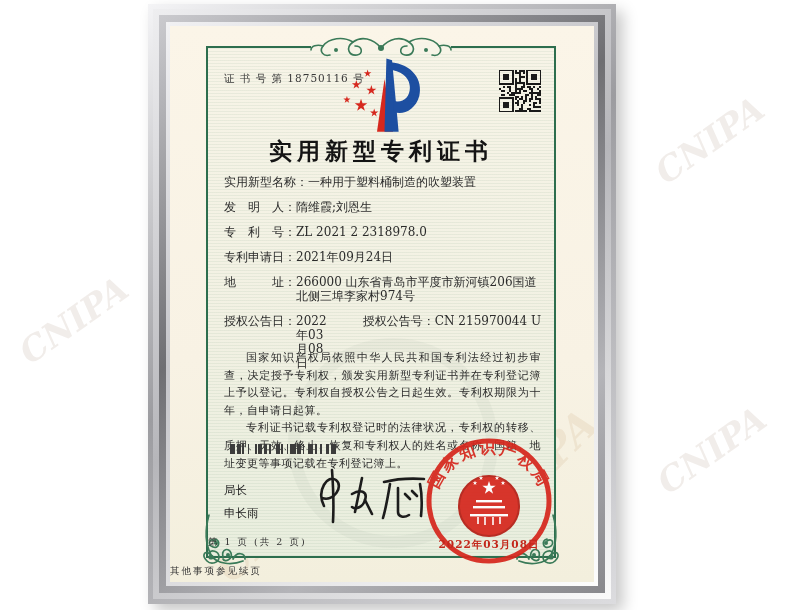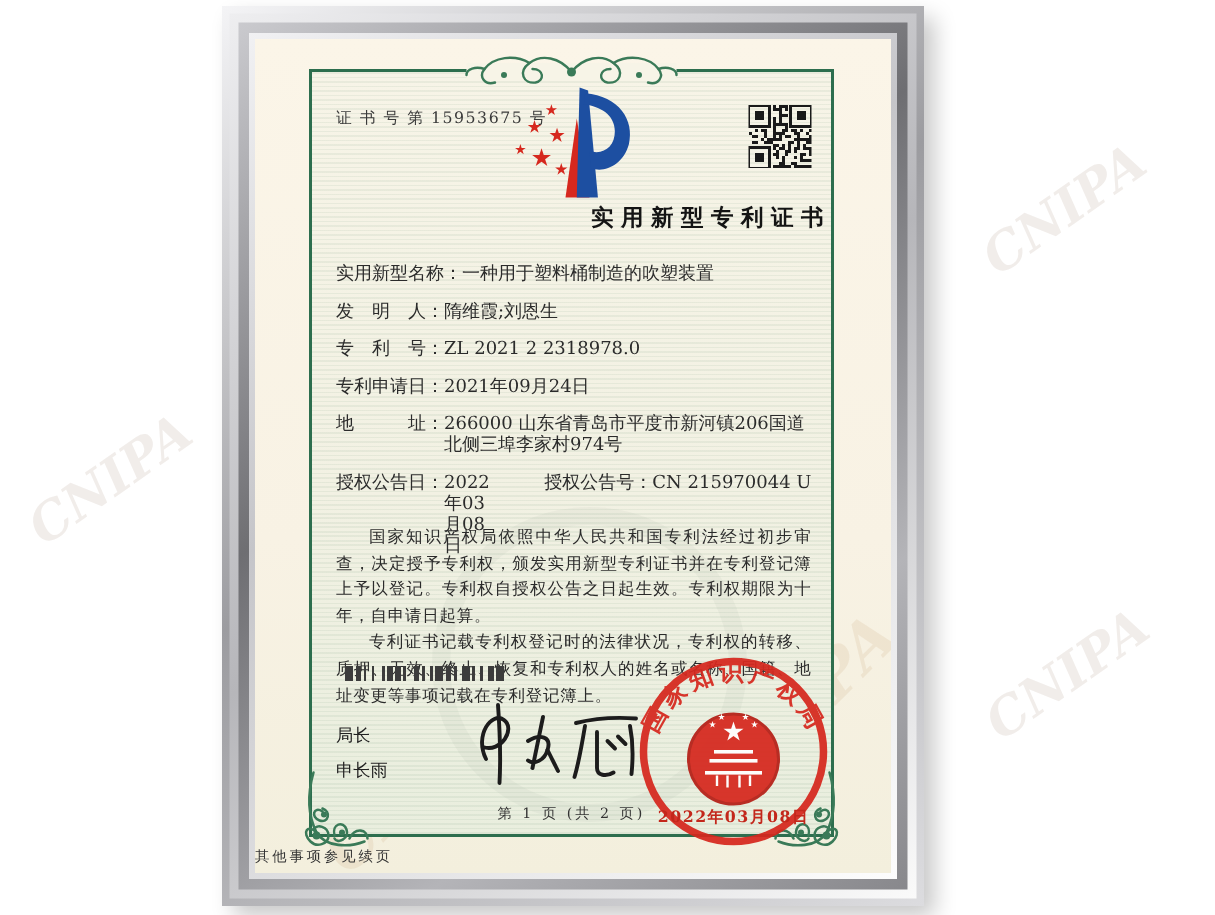--- a/index.html
+++ b/index.html
@@ -39,22 +39,22 @@
   .wm-circle{position:absolute;left:80px;top:290px;width:210px;height:210px;border-radius:50%;
     border:12px solid rgba(150,170,150,0.09);box-sizing:border-box;}
 
   .ornament-top{position:absolute;top:-14px;left:50%;transform:translateX(-50%);width:156px;height:28px;}
   .ornament-bl{position:absolute;left:-9px;bottom:-11px;width:56px;height:60px;}
   .ornament-br{position:absolute;right:-9px;bottom:-11px;width:56px;height:60px;transform:scaleX(-1);}
 
   .cert-no{position:absolute;left:16px;top:24px;font-size:10.5px;letter-spacing:1px;color:#3a3a3a;}
   .logo{position:absolute;left:122px;top:8px;width:94px;height:80px;}
   .qr{position:absolute;right:13px;top:22px;width:42px;height:42px;}
-  .title{position:absolute;left:0;right:0;top:88px;margin:0;text-align:right;
-    font-size:15px;font-weight:bold;letter-spacing:5px;color:#141414;font-family:Liberation Serif, serif;}
+  .title{position:absolute;left:0;right:0;top:88px;margin:0;text-align:center;
+    font-size:23px;font-weight:bold;letter-spacing:5px;color:#141414;font-family:Liberation Serif, serif;}
 
   .fields{position:absolute;left:16px;right:13px;top:127px;font-size:12px;line-height:14px;}
   .field-row{display:flex;margin-bottom:11px;}
   .f-label{white-space:nowrap;}
   .f-value{flex:1;}
   .f-label2{white-space:nowrap;margin-left:30px;}
   .f-value2{white-space:nowrap;text-align:right;}
 
   .paragraphs{position:absolute;left:16px;right:13px;top:301px;font-size:11px;
     line-height:1.6;text-align:justify;}
@@ -62,21 +62,21 @@
 
   .barcode{position:absolute;left:22px;top:396px;width:108px;height:10px;}
 
   .official{position:absolute;left:16px;top:431px;font-size:11.5px;line-height:2.0;color:#222;}
   .signature{position:absolute;left:98px;top:416px;width:136px;height:70px;}
 
   .seal{position:absolute;left:216px;top:388px;width:130px;height:130px;opacity:0.93;}
   .seal-date{position:absolute;left:208px;top:490px;width:146px;text-align:center;
     color:#c3271b;font-size:10.5px;letter-spacing:1px;font-weight:bold;}
 
-  .page-indicator{position:absolute;left:0;right:0;bottom:7px;text-align:center;
+  .page-indicator{position:absolute;left:0;right:0;bottom:7px;
     font-size:9.5px;letter-spacing:2px;color:#333;}
   .continuation{position:absolute;left:0;right:0;bottom:4px;
     font-size:9.5px;letter-spacing:2px;color:#333;z-index:3;}
 </style>
 </head>
 <body>
 
 <div class="stage">
 
   <div class="wm-stage" style="left:648px;top:120px;">CNIPA</div>
@@ -138,21 +138,21 @@
               <path d="M24,50 C22,42 30,40 32,46 C34,52 26,56 24,52"></path>
               <path d="M34,52 C38,44 46,46 46,52"></path>
             </g>
             <g fill="#3a7a58">
               <circle cx="12" cy="50" r="2.6"></circle>
                     <circle cx="17" cy="36" r="2"></circle>
                     <circle cx="29" cy="48" r="2"></circle>
             </g>
           </svg>
 
-          <div class="cert-no">证 书 号 第 15953675 号</div>
+          <div class="cert-no">证 书 号 第 18750116 号</div>
 
           <svg class="logo" viewBox="0 0 100 84">
             <g fill="#d6281e">
               <g transform="translate(40,18) scale(4.2)">
                       <path d="M0,-1 L0.224,-0.309 0.951,-0.309 0.363,0.118 0.588,0.809 0,0.382 -0.588,0.809 -0.363,0.118 -0.951,-0.309 -0.224,-0.309 Z"></path>
                     </g>
               <g transform="translate(28,30) scale(5)">
                       <path d="M0,-1 L0.224,-0.309 0.951,-0.309 0.363,0.118 0.588,0.809 0,0.382 -0.588,0.809 -0.363,0.118 -0.951,-0.309 -0.224,-0.309 Z"></path>
                     </g>
               <g transform="translate(44,36) scale(5.6)">

